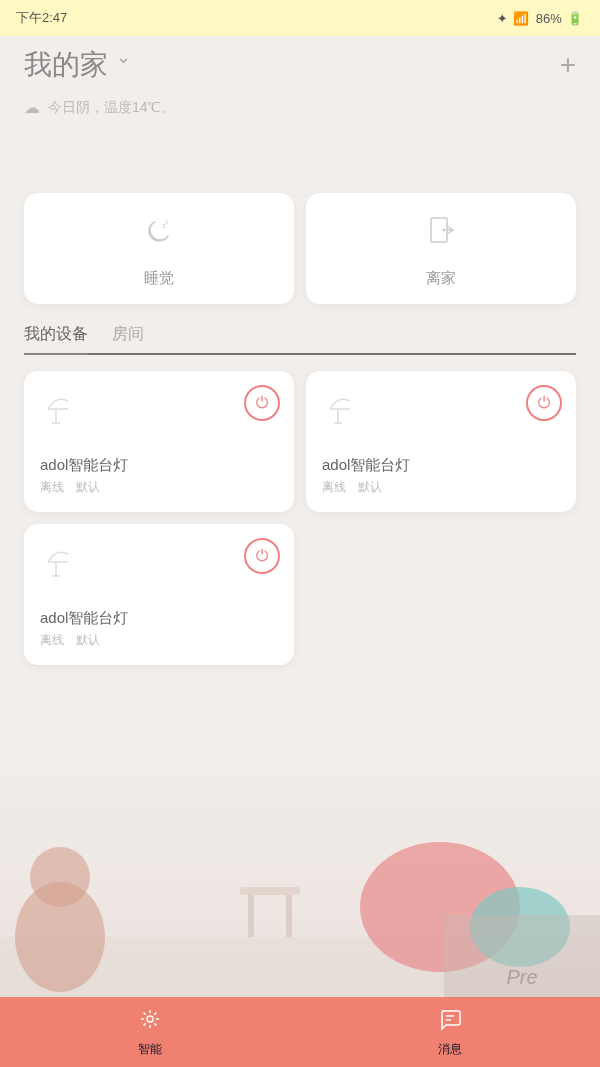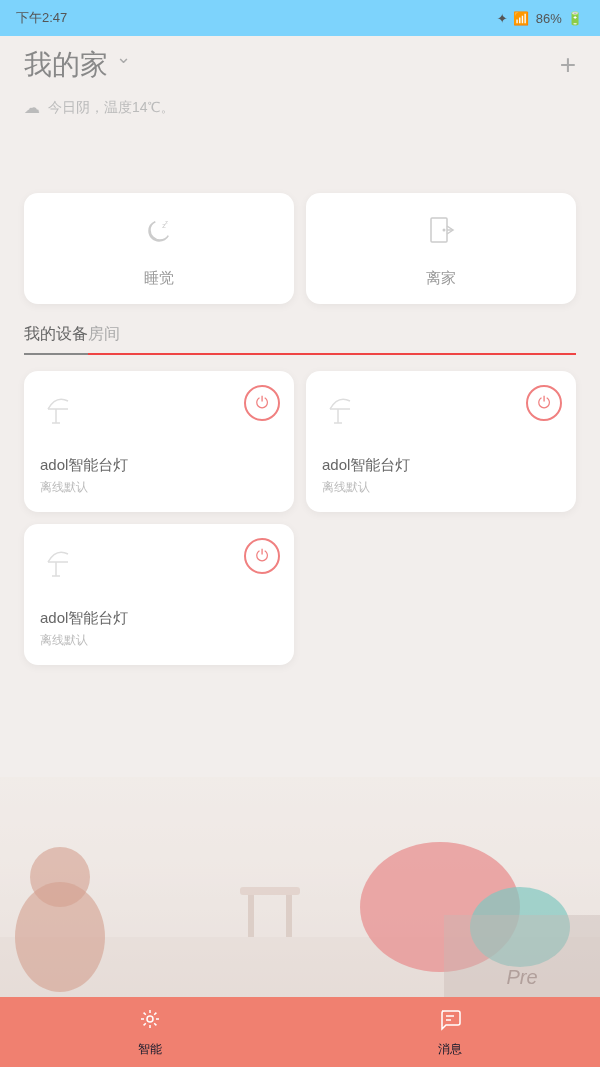--- a/index.html
+++ b/index.html
@@ -11,21 +11,21 @@
       overflow: hidden;
       position: relative;
     }
 
     
     .status-bar {
       display: flex;
       justify-content: space-between;
       align-items: center;
       padding: 6px 16px;
-      background: #7dd3fc;
+      background: #fef9c3;
       height: 36px;
     }
     .status-left {
       font-size: 13px;
       color: #555;
       font-weight: 500;
     }
     .status-right {
       display: flex;
       align-items: center;
@@ -115,21 +115,22 @@
       color: #999;
     }
 
     
     .tabs-section {
       padding: 20px 24px 0 24px;
       background: #f2eeec;
     }
     .tabs {
       display: flex;
-      border-bottom: 2px solid #ef4444;
+      gap: 24px;
+      border-bottom: 2px solid #737373;
     }
     .tab {
       padding-bottom: 8px;
       font-size: 16px;
       color: #aaa;
       cursor: pointer;
       position: relative;
     }
     .tab.active {
       color: #666;
@@ -189,21 +190,21 @@
       color: #f08080;
     }
     .device-name {
       font-size: 15px;
       color: #666;
       font-weight: 500;
       margin-bottom: 4px;
     }
     .device-status {
       display: flex;
-      gap: 0;
+      gap: 12px;
     }
     .device-status-text {
       font-size: 12px;
       color: #bbb;
     }
 
     
     .bg-image-area {
       position: absolute;
       bottom: 70px;

